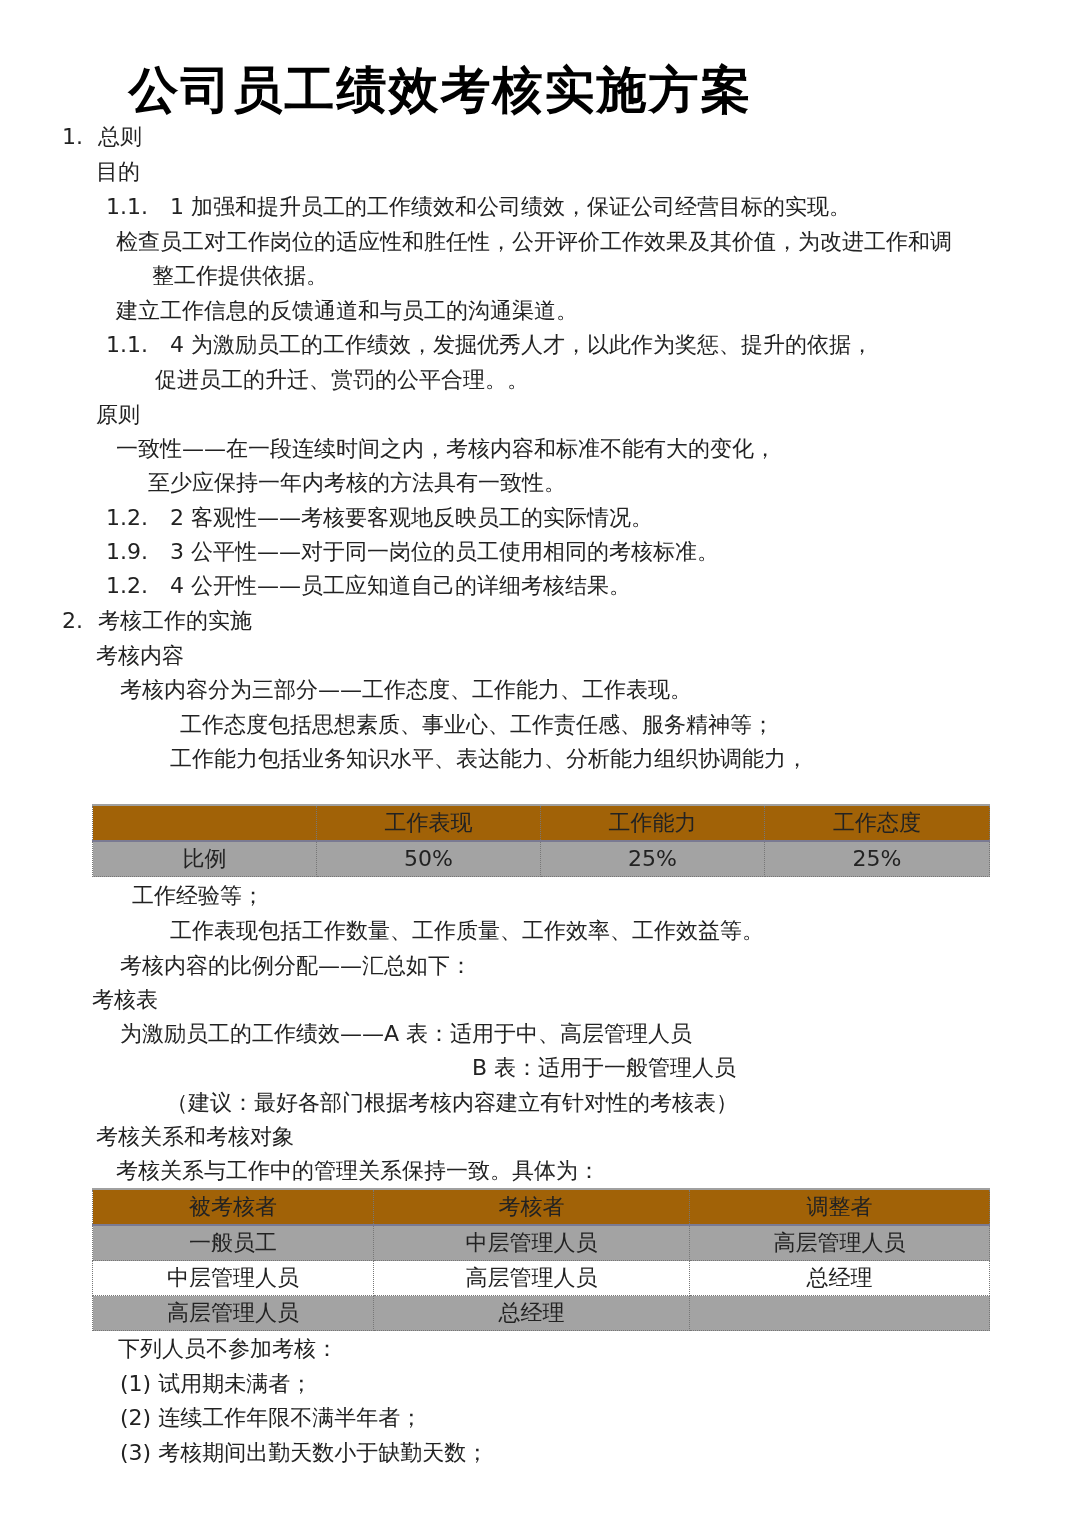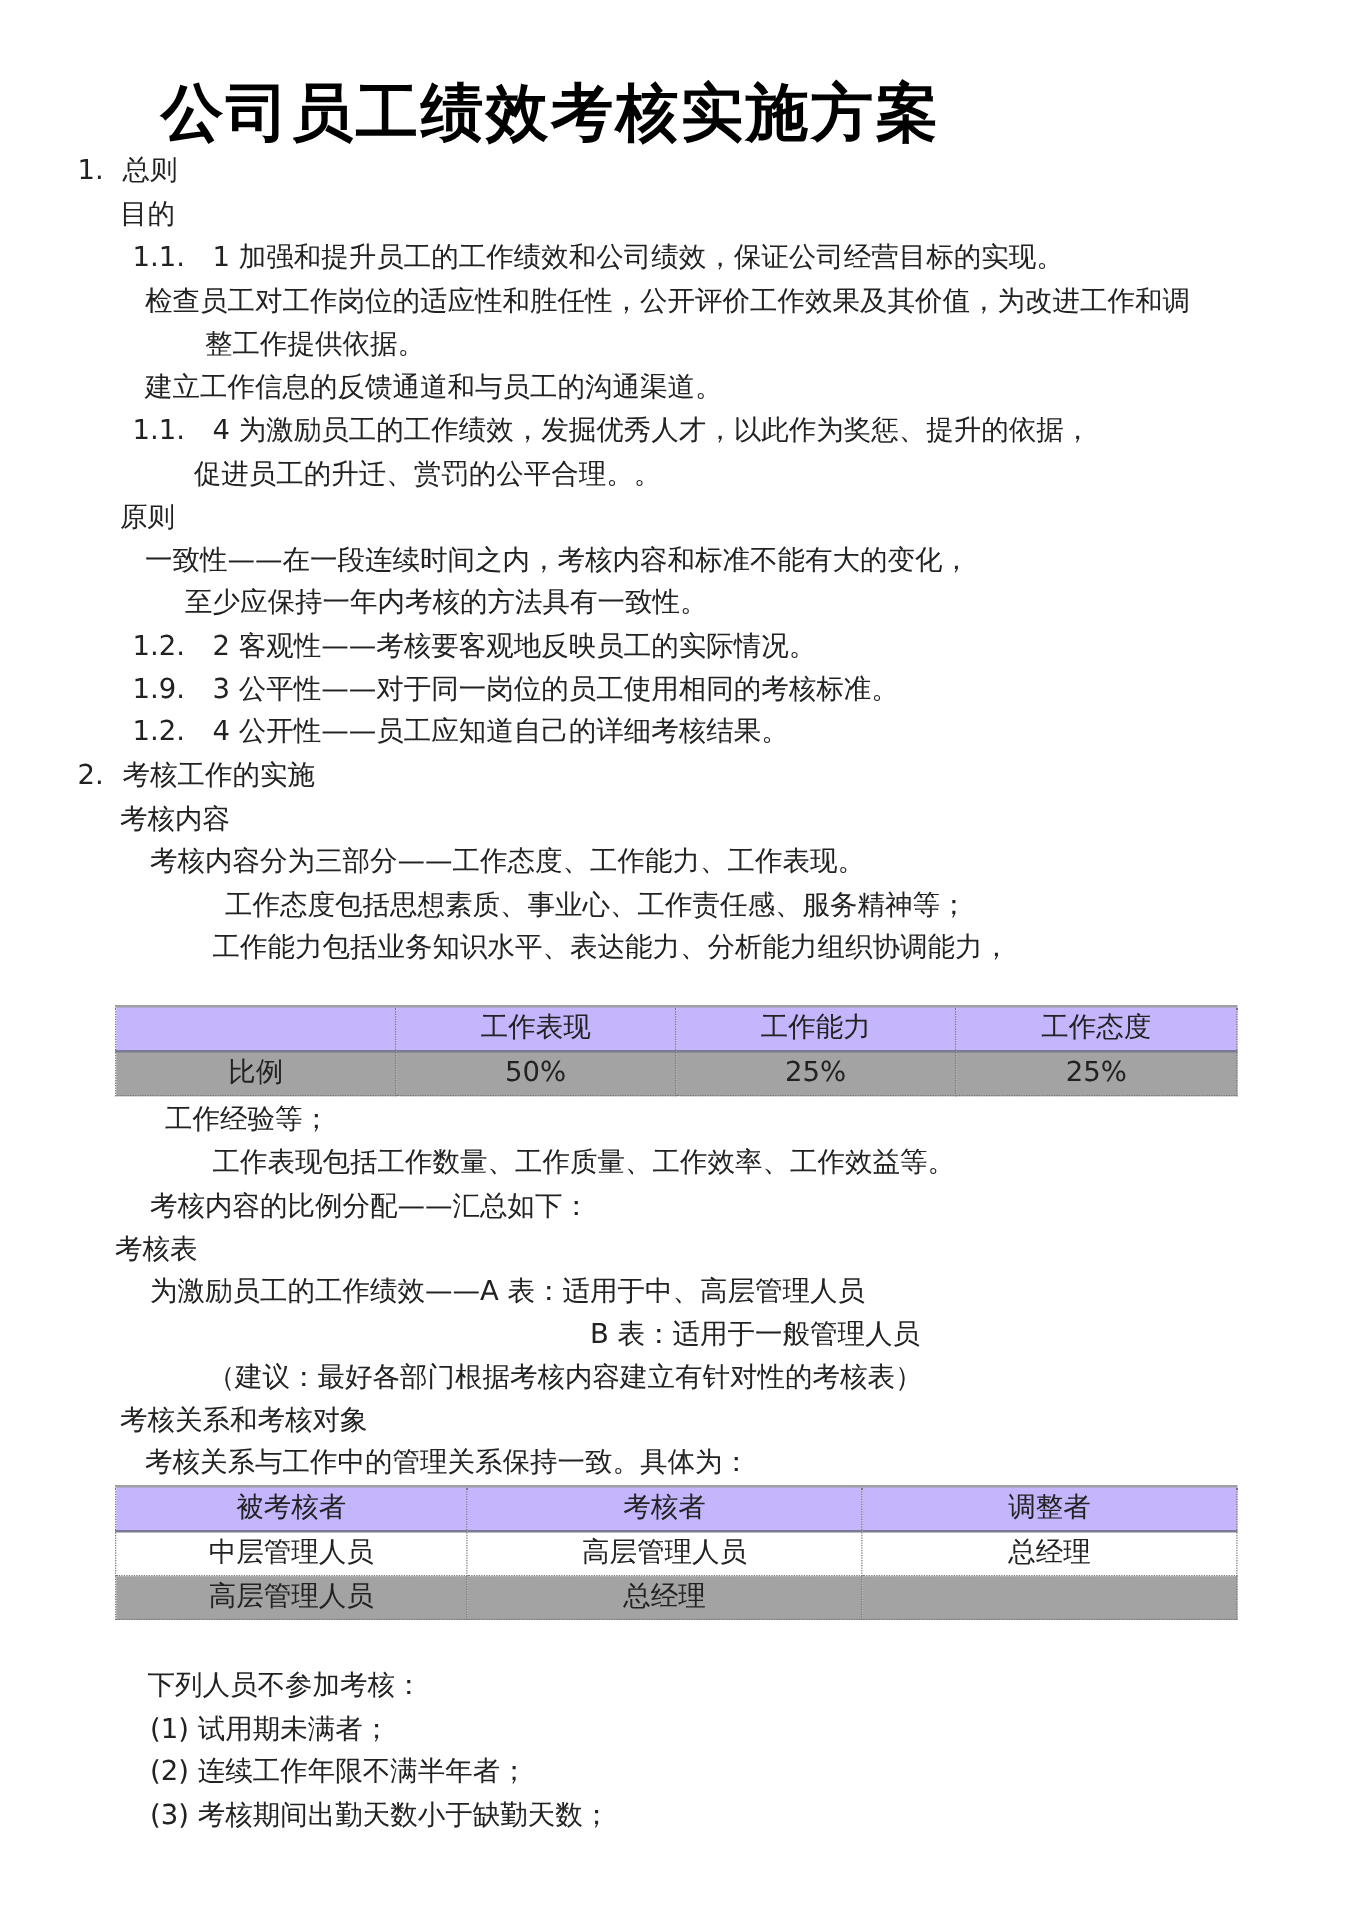--- a/index.html
+++ b/index.html
@@ -47,21 +47,21 @@
     }
     table.grid td {
       border: 1px dotted #777777;
       text-align: center;
       padding: 0;
       height: 34px;
       line-height: 34px;
     }
     table.grid tr.head td {
       border-bottom: 2px solid #7a7a92;
-      background: #c4b5fd;
+      background: #a16207;
     }
     table.grid tr.shade td {
       background: #a3a3a3;
     }
     table.grid tr.plain td {
       background: #ffffff;
     }
     table.grid {
       border-top: 2px solid #a0a0a0;
     }
@@ -74,21 +74,21 @@
 <div class="line" style="top:122px;left:62px;">
   <span>1.</span>
   <span style="margin-left:8px;">总则</span>
 </div>
 <div class="line" style="top:157px;left:96px;">目的</div>
 
 <div class="line" style="top:192px;left:106px;">
   <span class="num">1.1.</span><span>1 加强和提升员工的工作绩效和公司绩效，保证公司经营目标的实现。</span>
 </div>
 <div class="line" style="top:227px;left:116px;">检查员工对工作岗位的适应性和胜任性，公开评价工作效果及其价值，为改进工作和调</div>
-<div class="line" style="top:261px;left:164px;">整工作提供依据。</div>
+<div class="line" style="top:261px;left:152px;">整工作提供依据。</div>
 <div class="line" style="top:296px;left:116px;">建立工作信息的反馈通道和与员工的沟通渠道。</div>
 <div class="line" style="top:330px;left:106px;">
   <span class="num">1.1.</span><span>4 为激励员工的工作绩效，发掘优秀人才，以此作为奖惩、提升的依据，</span>
 </div>
 <div class="line" style="top:365px;left:155px;">促进员工的升迁、赏罚的公平合理。。</div>
 
 <div class="line" style="top:400px;left:96px;">原则</div>
 <div class="line" style="top:434px;left:116px;">一致性——在一段连续时间之内，考核内容和标准不能有大的变化，</div>
 <div class="line" style="top:468px;left:148px;">至少应保持一年内考核的方法具有一致性。</div>
 <div class="line" style="top:503px;left:106px;">
@@ -150,20 +150,25 @@
     <col style="width:281px">
       <col style="width:316px">
       <col style="width:300px">
   </colgroup>
   <tbody>
       <tr class="head">
     <td>被考核者</td>
     <td>考核者</td>
     <td>调整者</td>
   </tr>
+  <tr class="shade">
+    <td>一般员工</td>
+    <td>中层管理人员</td>
+    <td>高层管理人员</td>
+  </tr>
   <tr class="plain">
     <td>中层管理人员</td>
     <td>高层管理人员</td>
     <td>总经理</td>
   </tr>
   <tr class="shade">
     <td>高层管理人员</td>
     <td>总经理</td>
     <td></td>
   </tr>

